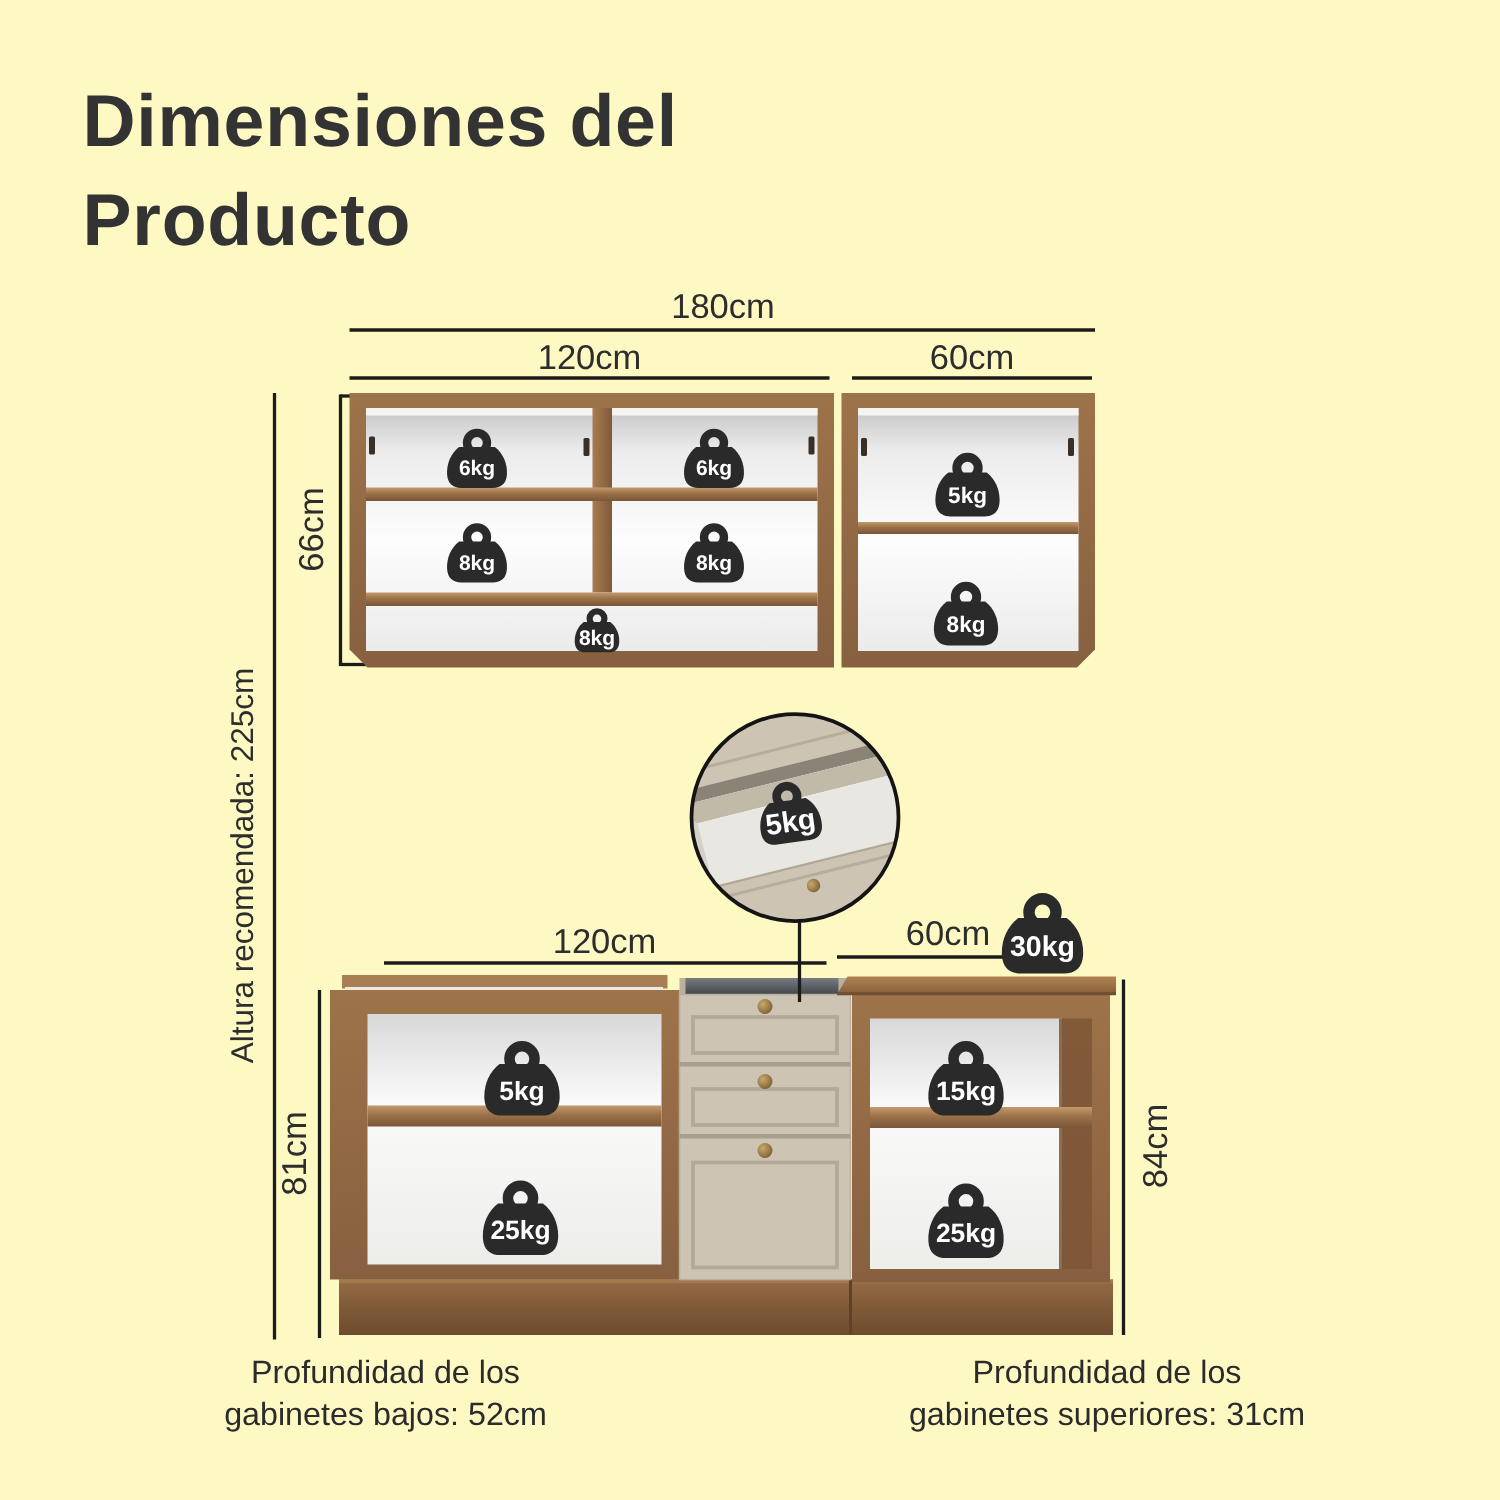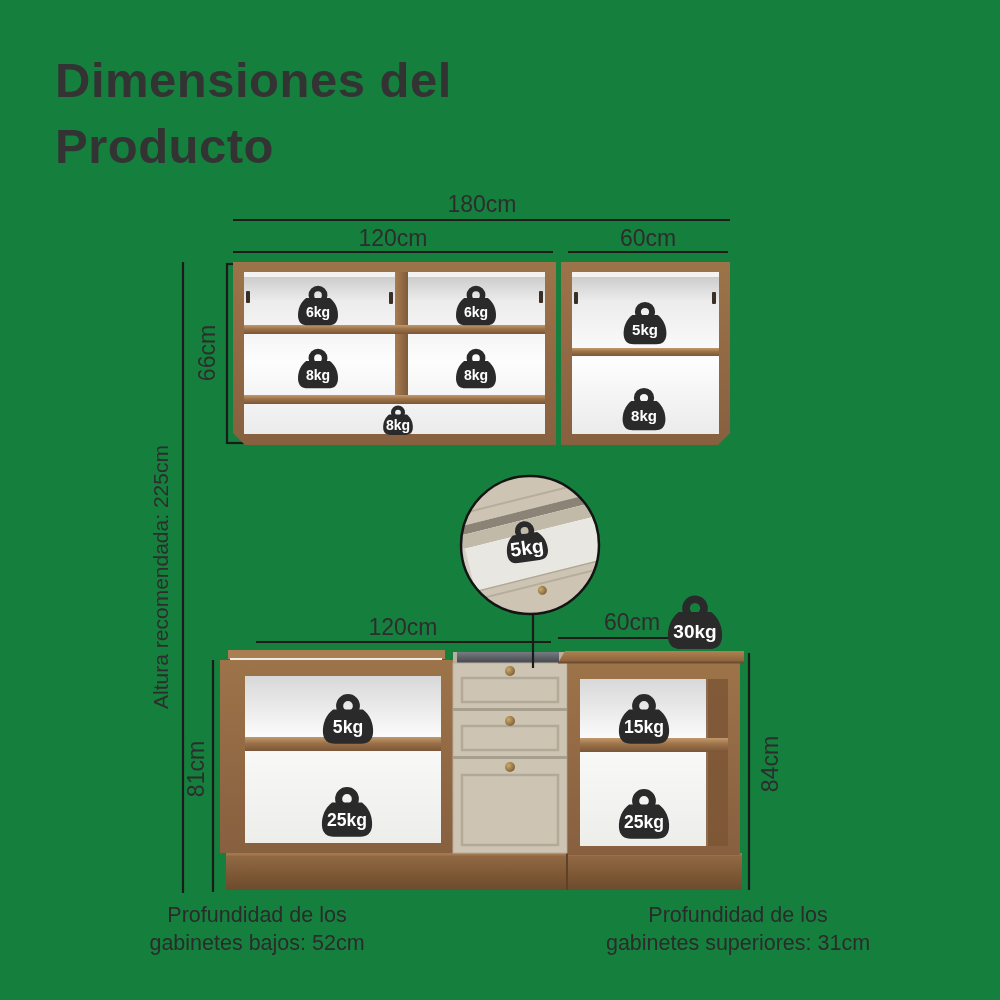--- a/index.html
+++ b/index.html
@@ -1,16 +1,16 @@
 <!DOCTYPE html>
 <html><head>
 <meta charset="utf-8">
 <style>
   html,body{margin:0;padding:0;background:#ffffff;}
-  .stage{position:relative;width:1000px;height:1000px;background:#15803d;overflow:hidden;}
+  .stage{position:relative;width:1000px;height:1000px;background:#fef9c3;overflow:hidden;}
   svg{display:block;font-family:"Liberation Sans", sans-serif;}
   .title-text{font-size:49px;font-weight:bold;fill:#333333;letter-spacing:.5px;}
   .dim-label{font-size:23px;fill:#2d2d2d;}
   .dim-label-sm{font-size:21px;fill:#2d2d2d;}
   .note-label{font-size:21.5px;fill:#2b2b2b;}
   .dim-line{stroke:#1b1b1b;stroke-width:2.2;fill:none;}
   .badge-text{font-size:20px;font-weight:bold;fill:#ffffff;text-anchor:middle;}
   .badge-text-big{font-size:27px;font-weight:bold;fill:#ffffff;text-anchor:middle;}
   .wood{fill:url(#gWood);}
   .mold{fill:none;stroke:#b2a996;stroke-width:2.5;}

